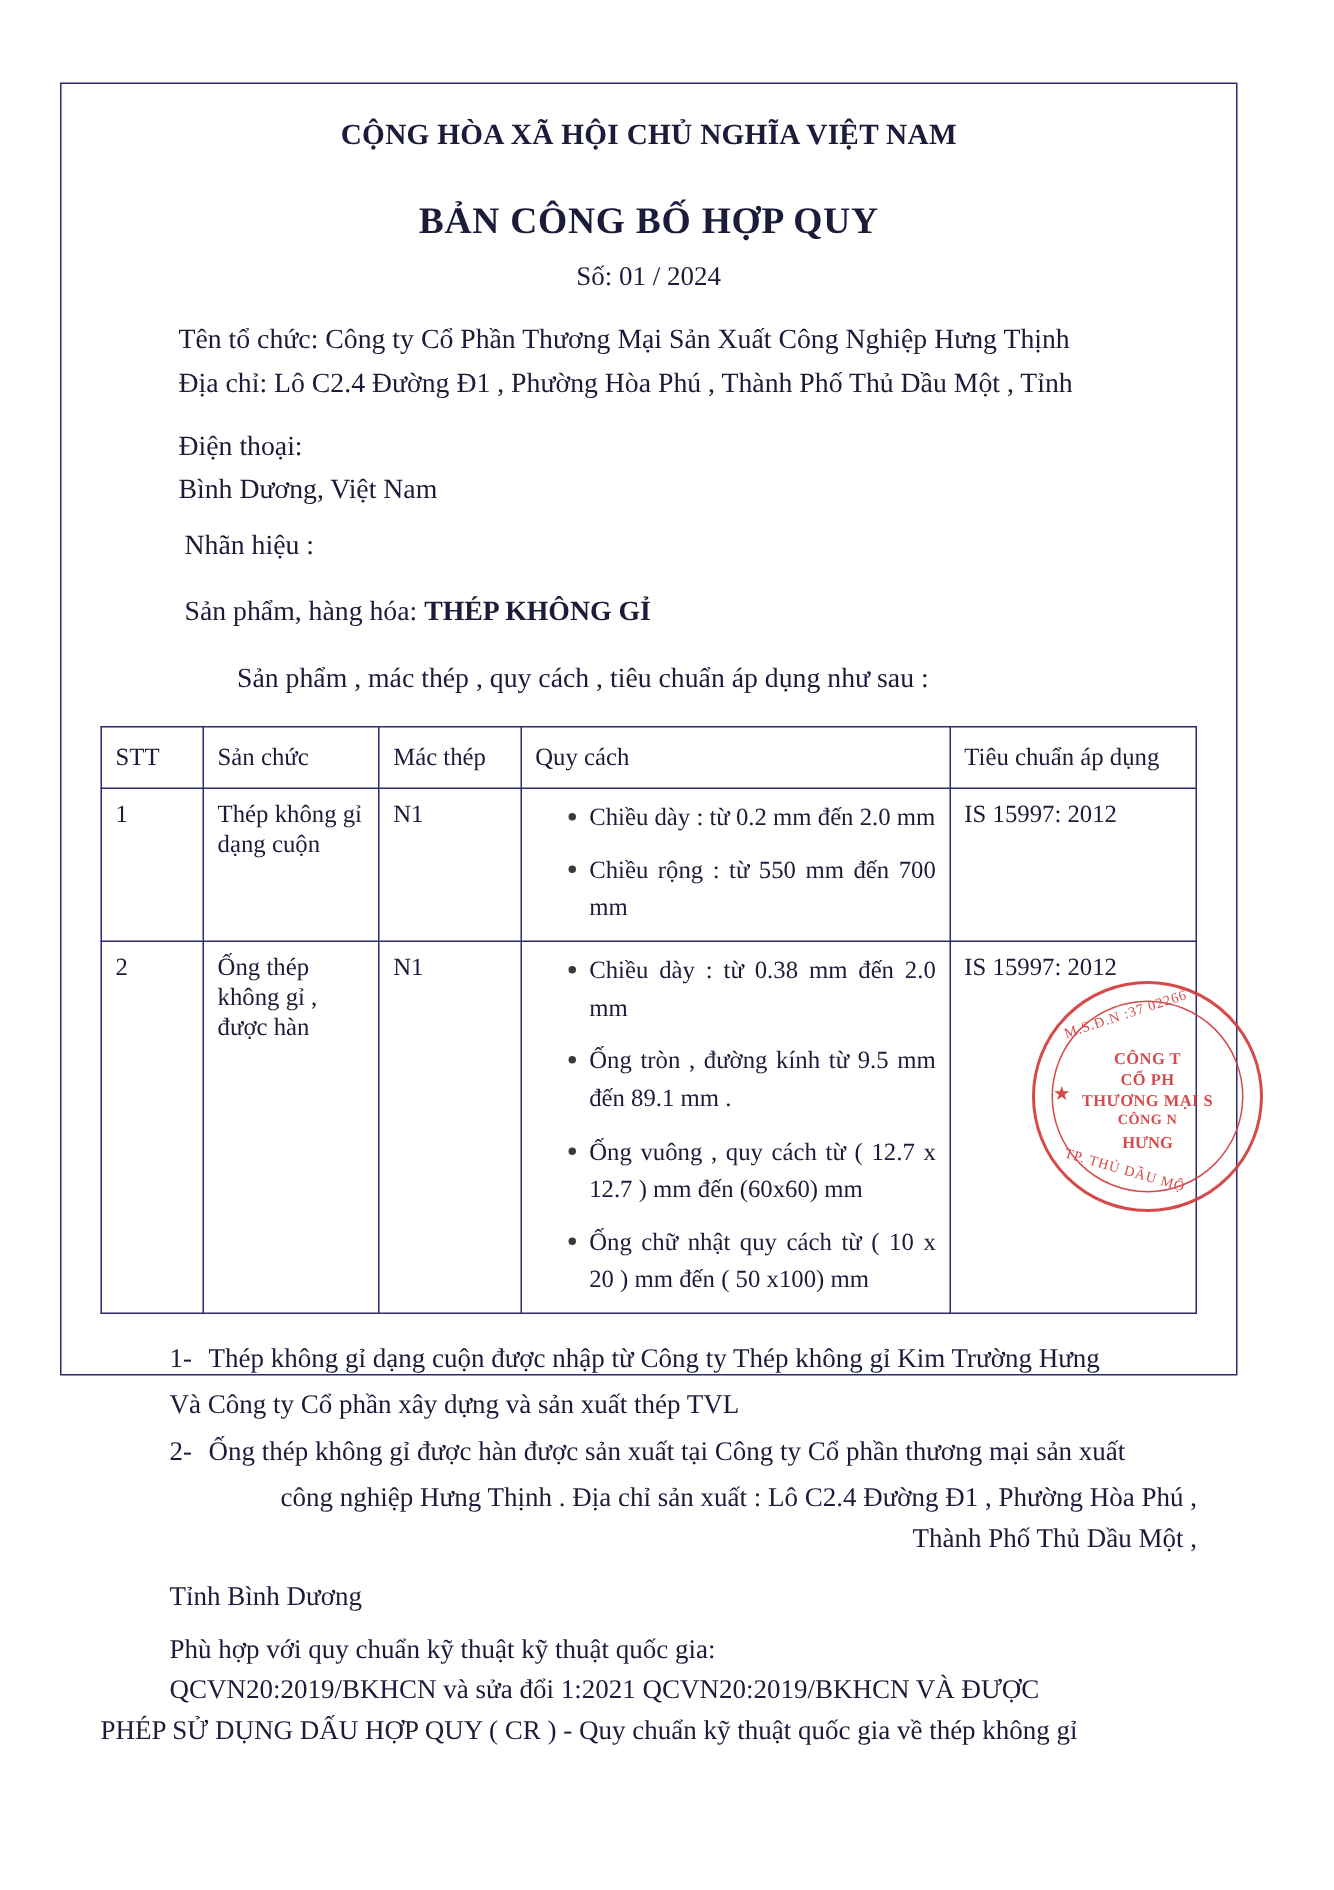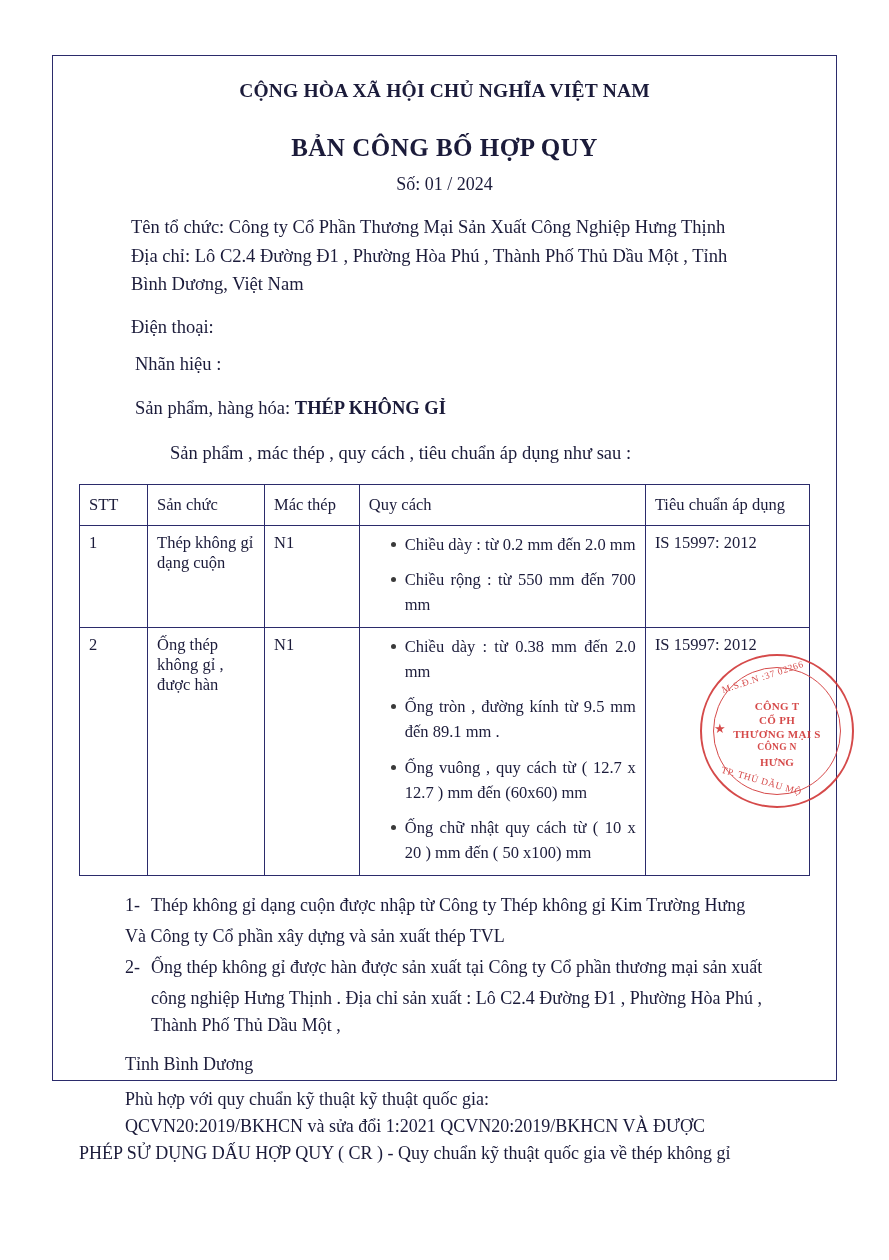--- a/index.html
+++ b/index.html
@@ -10,24 +10,24 @@
   body {
     width: 889px;
     height: 1260px;
     position: relative;
     font-family: "Liberation Serif", serif;
     color: #1b1b3a;
     overflow: hidden;
   }
   .page {
     position: absolute;
-    left: 52px;
+    left: 40px;
     top: 55px;
     width: 785px;
-    height: 1026px;
+    height: 862px;
     border: 1px solid #2b2b6b;
     box-sizing: border-box;
     background: #fff;
   }
   .inner {
     padding: 18px 26px 10px 26px;
     box-sizing: border-box;
     height: 100%;
   }
   .center { text-align: center; }
@@ -125,21 +125,21 @@
     display: flex;
     margin-bottom: 4px;
     margin-left: 46px;
   }
   .note .num {
     width: 26px;
     flex: 0 0 26px;
   }
   .note .txt { flex: 1; }
   .note-cont { margin-left: 46px; }
-  .note-cont2 { margin-left: 72px; }
+  .note-cont2 { margin-left: 72px; text-align: right; }
 
   .tail { margin-top: 12px; font-size: 18px; line-height: 1.5; }
   .tail .l1 { margin-left: 46px; }
   .tail .l2 { margin-left: 46px; margin-top: 8px; }
   .tail .l3 { margin-left: 46px; text-align: justify; }
   .tail .l4 { margin-left: 0px; text-align: justify; }
 
   
   .seal {
     position: absolute;
@@ -215,22 +215,22 @@
 
     <div class="center">
       <div class="natn">CỘNG HÒA XÃ HỘI CHỦ NGHĨA VIỆT NAM</div>
       <div class="doc-title">BẢN CÔNG BỐ HỢP QUY</div>
       <div class="doc-number">Số: 01 / 2024</div>
     </div>
 
     <div class="body-text">
       <div class="p1">Tên tổ chức: Công ty Cổ Phần Thương Mại Sản Xuất Công Nghiệp Hưng Thịnh</div>
       <div class="p1">Địa chỉ: Lô C2.4 Đường Đ1 , Phường Hòa Phú , Thành Phố Thủ Dầu Một , Tỉnh</div>
+      <div class="p1 p-small-gap" style="margin-top:14px">Điện thoại:</div>
       <div class="p1">Bình Dương, Việt Nam</div>
-      <div class="p1 p-small-gap" style="margin-top:14px">Điện thoại:</div>
       <div class="p-ind" style="margin-top:8px">Nhãn hiệu :</div>
       <div class="p-ind" style="margin-top:16px">
         <span>Sản phẩm, hàng hóa: </span><span class="bold">THÉP KHÔNG GỈ</span>
       </div>
       <div class="p-ind2" style="margin-top:16px">Sản phẩm , mác thép , quy cách , tiêu chuẩn áp dụng như sau :</div>
     </div>
 
     <table class="spec">
       <thead>
         <tr>

